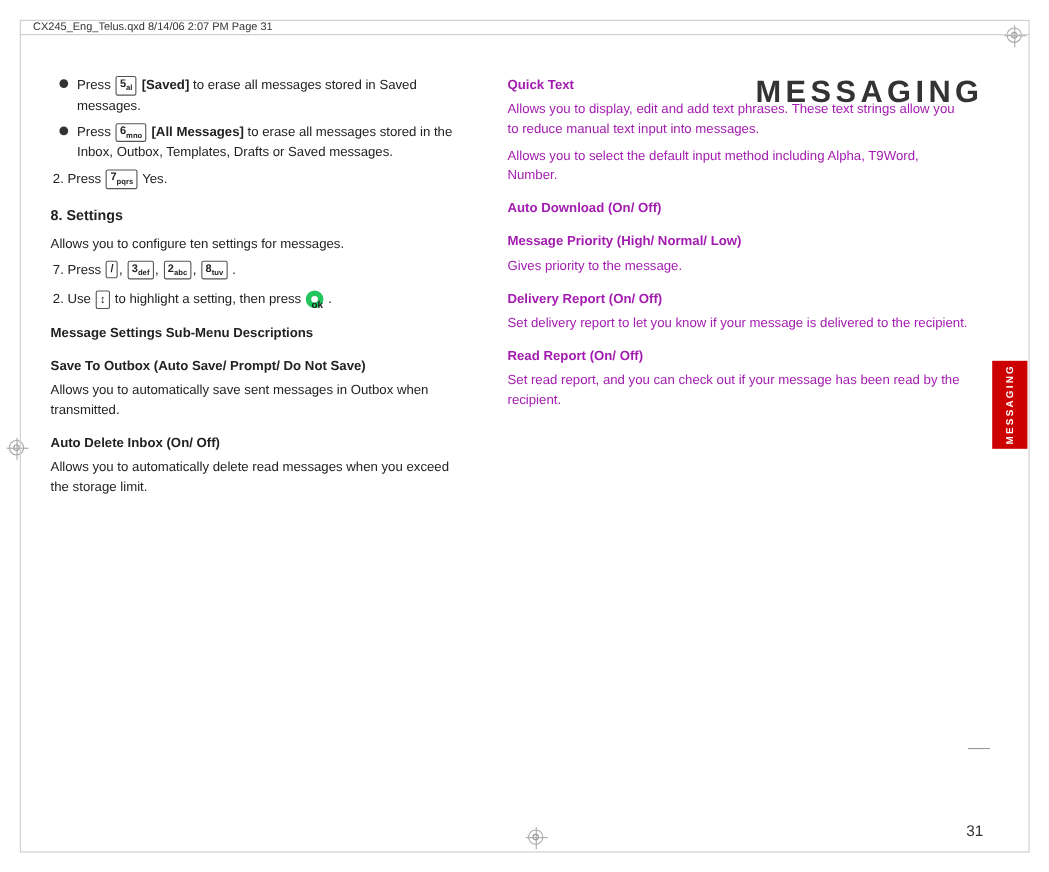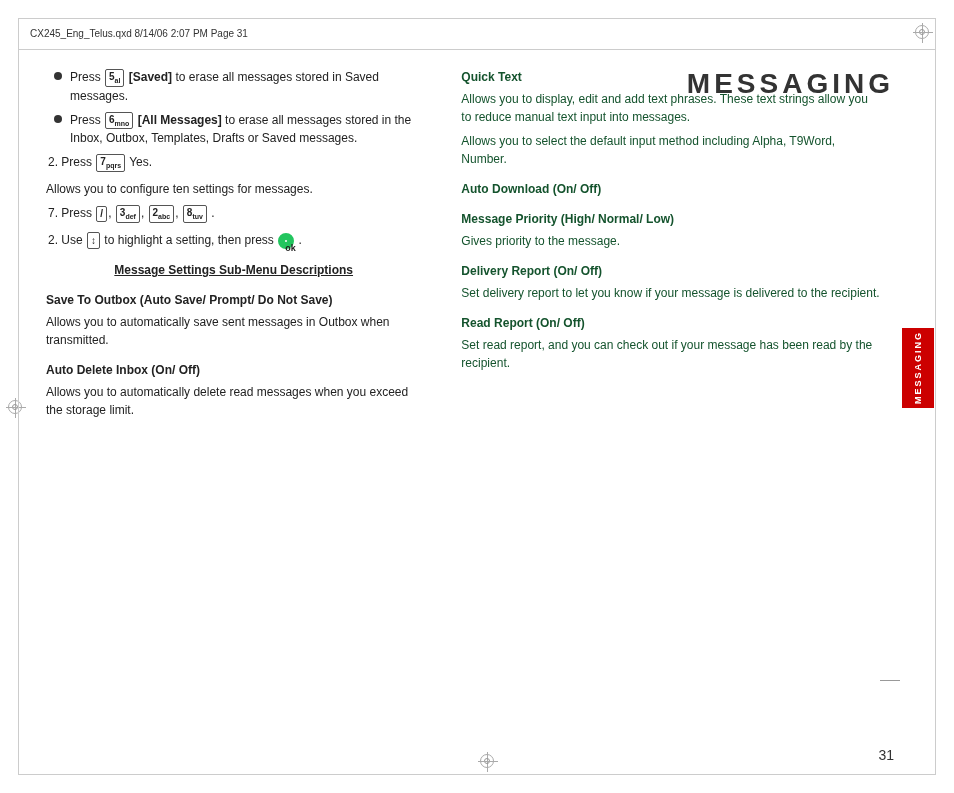--- a/index.html
+++ b/index.html
@@ -22,21 +22,21 @@
       bottom: 18px;
       border: 1px solid #cccccc;
     }
 
     
     .file-header {
       position: absolute;
       top: 18px;
       left: 18px;
       right: 18px;
-      height: 32px;
+      height: 14px;
       border-bottom: 1px solid #cccccc;
       display: flex;
       align-items: center;
       padding: 0 12px;
       font-size: 10px;
       color: #333;
     }
 
     .file-header-text {
       font-size: 10px;
@@ -109,21 +109,21 @@
       padding: 20px 20px 20px 28px;
       font-size: 12px;
       color: #222;
       line-height: 1.5;
     }
 
     .right-column {
       width: 52%;
       padding: 20px 20px 20px 20px;
       font-size: 12px;
-      color: #14532d;
+      color: #a21caf;
       line-height: 1.5;
       border-left: none;
     }
 
     
     .page-title {
       position: absolute;
       top: 68px;
       right: 60px;
       font-size: 28px;
@@ -185,22 +185,20 @@
       font-size: 13px;
       margin-top: 14px;
       margin-bottom: 6px;
     }
 
     .subsection-heading {
       font-weight: bold;
       font-size: 12px;
       margin-top: 12px;
       margin-bottom: 4px;
-      text-decoration: underline;
-      text-align: center;
     }
 
     .body-text {
       font-size: 12px;
       margin-bottom: 6px;
       line-height: 1.5;
     }
 
     
     .reg-mark {
@@ -266,21 +264,21 @@
       background: #fff;
       vertical-align: middle;
       margin: 0 1px;
     }
 
     .ok-btn {
       display: inline-block;
       width: 16px;
       height: 16px;
       border-radius: 50%;
-      border: 7px solid #22c55e;
+      border: 5px solid #22c55e;
       font-size: 9px;
       font-weight: bold;
       color: #222;
       background: #fff;
       vertical-align: middle;
       text-align: center;
       line-height: 16px;
       margin: 0 1px;
     }
   </style>
@@ -338,20 +336,21 @@
         <span> to erase all messages stored in the Inbox, Outbox, Templates, Drafts or Saved messages.</span>
       </div>
     </div>
 
     <div class="numbered-item">
       <span>2. Press </span>
       <span class="key-btn">7<sub style="font-size:7px">pqrs</sub></span>
       <span> Yes.</span>
     </div>
 
+    <div class="settings-heading">8. Settings</div>
 
     <div class="body-text">Allows you to configure ten settings for messages.</div>
 
     <div class="numbered-item">
       <span>7. Press </span>
       <span class="key-btn">/</span><span>, </span>
       <span class="key-btn">3<sub style="font-size:7px">def</sub></span><span>, </span>
       <span class="key-btn">2<sub style="font-size:7px">abc</sub></span><span>, </span>
       <span class="key-btn">8<sub style="font-size:7px">tuv</sub></span><span> .</span>
     </div>

